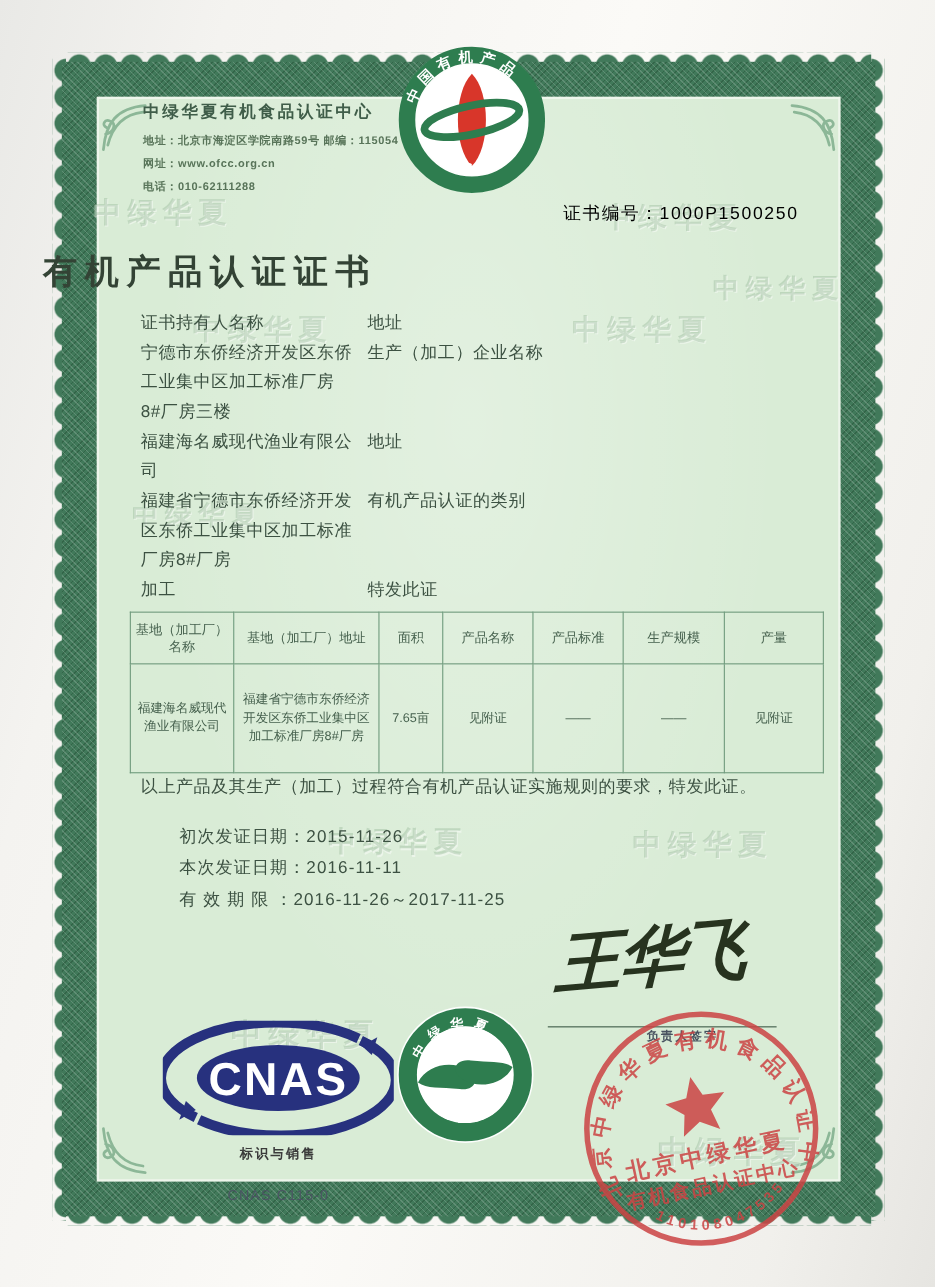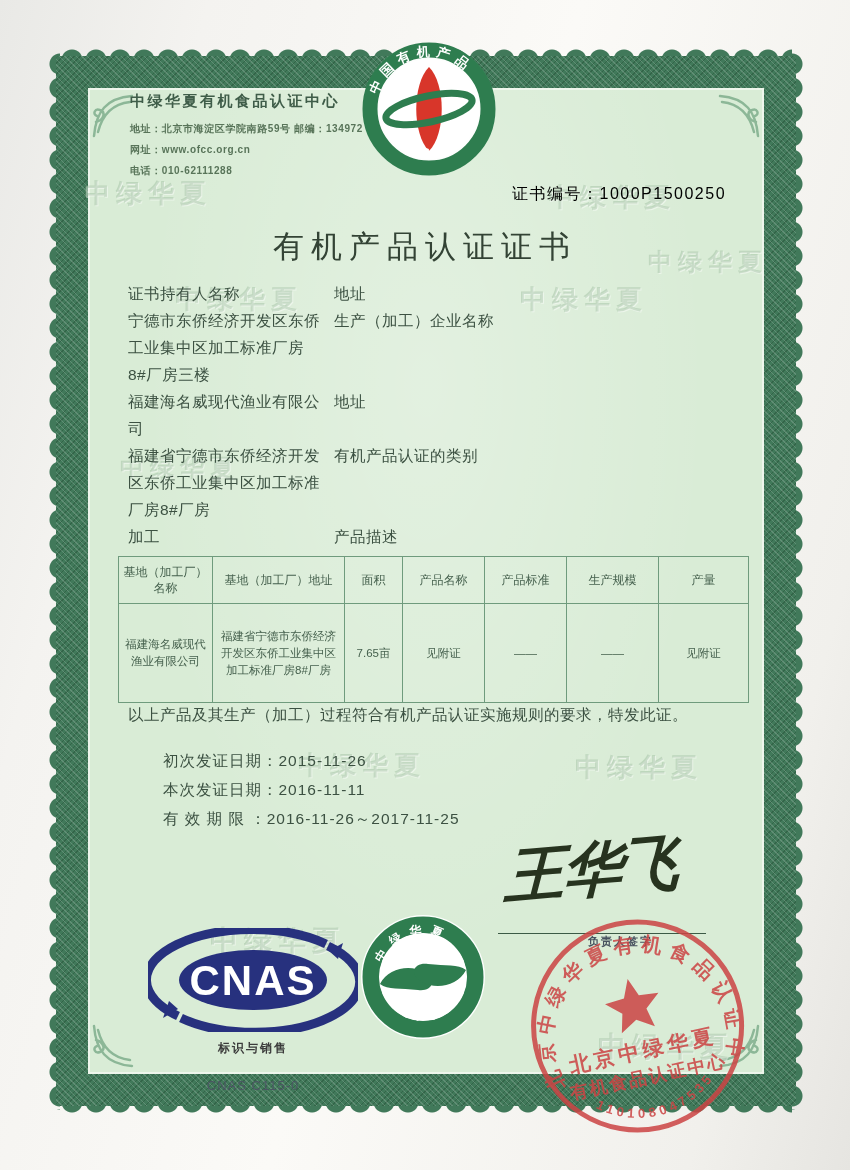--- a/index.html
+++ b/index.html
@@ -40,21 +40,21 @@
   .flourish{position:absolute;z-index:4;opacity:.85;}
   .fl-tl{left:92px;top:92px;}
   .fl-tr{right:90px;top:92px;transform:scaleX(-1);}
   .fl-bl{left:92px;bottom:100px;transform:scaleY(-1);}
   .fl-br{right:90px;bottom:100px;transform:scale(-1,-1);}
 
   .abs{position:absolute;z-index:5;}
   .org-name{left:130px;top:92px;font-size:15px;font-weight:bold;letter-spacing:2.5px;color:#3f5d49;}
   .contact{left:130px;top:118px;font-size:10px;font-weight:bold;color:#587459;line-height:21px;letter-spacing:.6px;}
   .cert-no{left:512px;top:184px;font-size:16px;letter-spacing:1.5px;color:#000000;}
-  .title{left:0;right:0;top:226px;text-align:center;font-size:31px;font-weight:normal;letter-spacing:7px;color:#334335;}
+  .title{left:0;right:0;top:226px;font-size:31px;font-weight:bold;letter-spacing:7px;color:#334335;padding-left:39px;}
 
   .fields{left:128px;top:280px;width:624px;display:grid;grid-template-columns:194px 1fr;column-gap:12px;font-size:15.5px;line-height:27px;letter-spacing:.5px;color:#3c5142;}
   .field-label{font-weight:normal;}
   .field-value{color:#3c5142;}
 
   table.cert-table{left:118px;top:556px;width:630px;border-collapse:collapse;table-layout:fixed;position:absolute;z-index:5;padding-left:20px;}
   .cert-table th,.cert-table td{border:1px solid #6f9b7d;color:#46614e;text-align:center;vertical-align:middle;padding:3px 4px;}
   .cert-table th{font-size:12px;font-weight:normal;height:40px;line-height:16px;}
   .cert-table td{font-size:11.5px;height:92px;line-height:17px;}
 
@@ -106,21 +106,21 @@
     <span class="wm" style="left: 520px; top: 282px; font-size: 26px;">中绿华夏</span>
     <span class="wm" style="left: 120px; top: 452px; font-size: 24px;">中绿华夏</span>
     <span class="wm" style="left: 298px; top: 748px; font-size: 26px;">中绿华夏</span>
     <span class="wm" style="left: 575px; top: 750px; font-size: 26px;">中绿华夏</span>
     <span class="wm" style="left: 210px; top: 922px; font-size: 28px;">中绿华夏</span>
     <span class="wm" style="left: 598px; top: 1028px; font-size: 28px;">中绿华夏</span>
   </div>
 
 <div class="abs org-name">中绿华夏有机食品认证中心</div>
 <div class="abs contact">
-  <div>地址：北京市海淀区学院南路59号  邮编：134972</div>
+  <div>地址：北京市海淀区学院南路59号  邮编：115054</div>
   <div>网址：www.ofcc.org.cn</div>
   <div>电话：010-62111288</div>
 </div>
 
 <div class="abs" style="left:360px;top:40px;z-index:6;">
   <svg width="138" height="138" viewBox="0 0 138 138">
     <circle cx="69" cy="69" r="66" fill="#fdfefd"></circle>
     <circle cx="69" cy="69" r="59" fill="none" stroke="#2e7d4f" stroke-width="15"></circle>
     <circle cx="69" cy="69" r="50" fill="#ffffff"></circle>
     <path d="M69,27 C86,44 86,94 69,111 C52,94 52,44 69,27 Z" fill="#d8362a"></path>
@@ -138,21 +138,21 @@
 <div class="abs fields" id="fields">
     <div class="field-label">证书持有人名称</div>
     <div class="field-label">地址</div>
     <div class="field-value">宁德市东侨经济开发区东侨工业集中区加工标准厂房8#厂房三楼</div>
     <div class="field-label">生产（加工）企业名称</div>
     <div class="field-value">福建海名威现代渔业有限公司</div>
     <div class="field-label">地址</div>
     <div class="field-value">福建省宁德市东侨经济开发区东侨工业集中区加工标准厂房8#厂房</div>
     <div class="field-label">有机产品认证的类别</div>
     <div class="field-value">加工</div>
-    <div class="field-label">产品描述</div>
+    <div class="field-label">特发此证</div>
   </div>
 
 <table class="cert-table">
   <colgroup>
     <col style="width:94px">
       <col style="width:132px">
       <col style="width:58px">
       <col style="width:82px">
       <col style="width:82px">
       <col style="width:92px">

